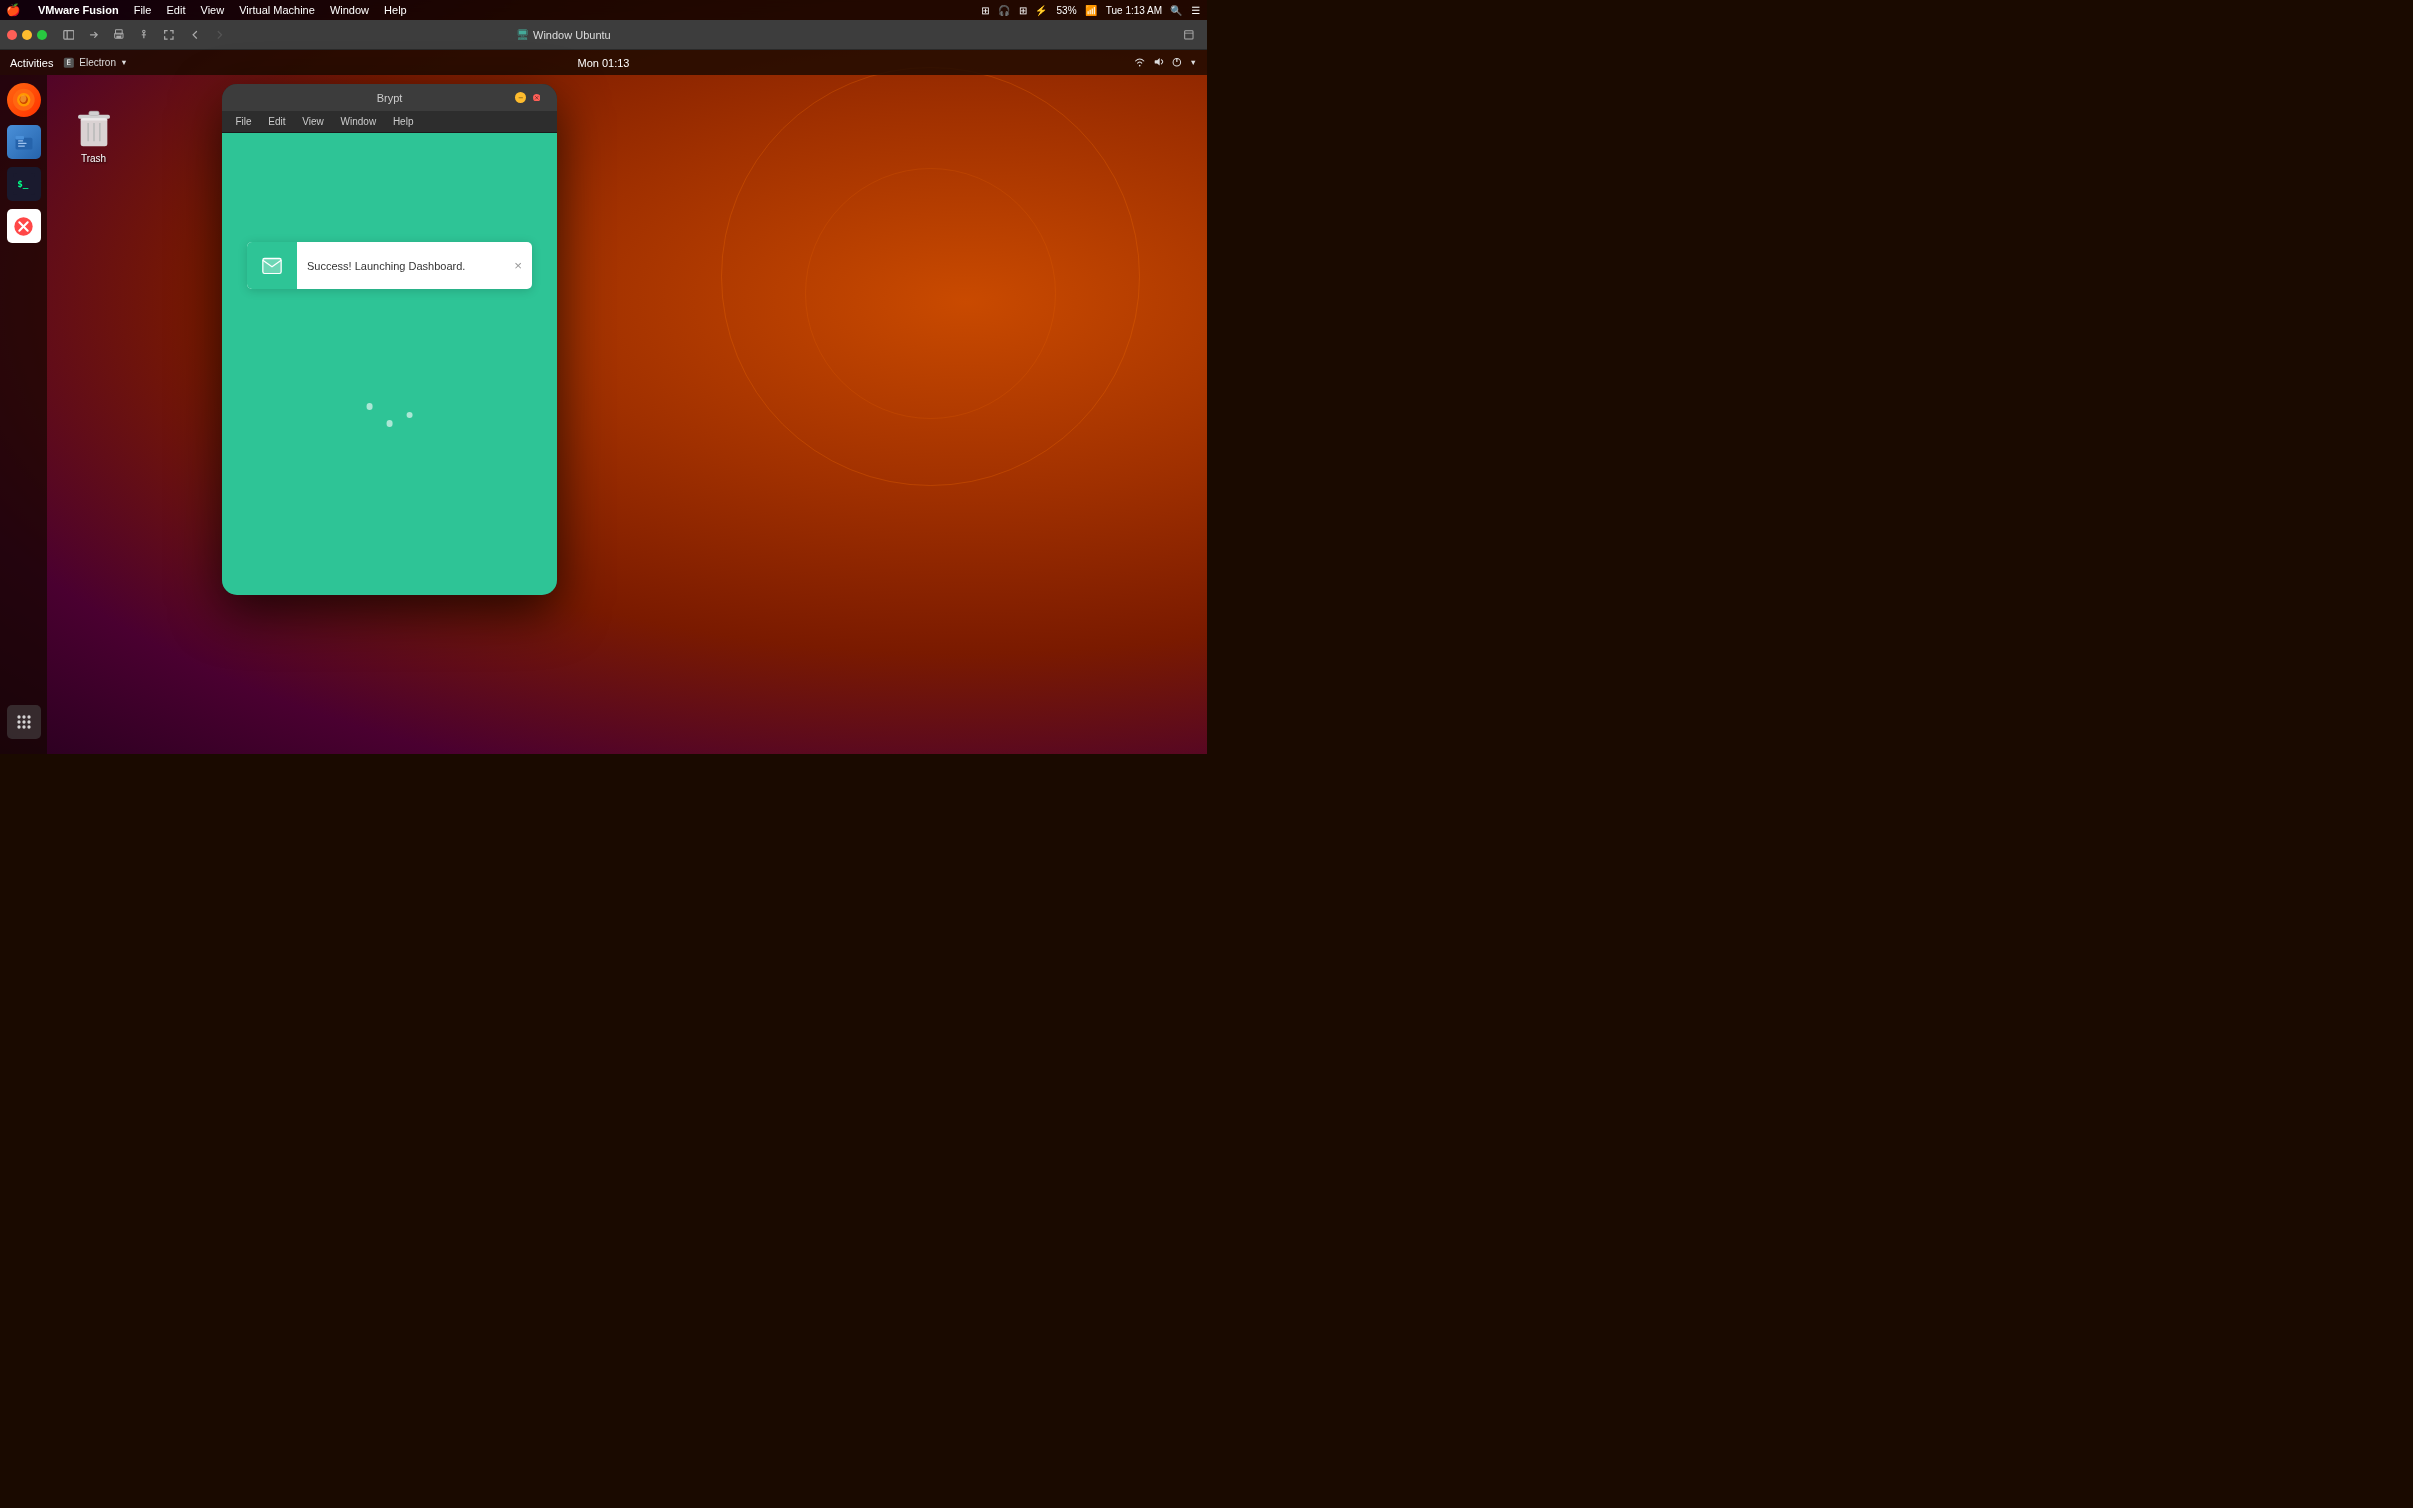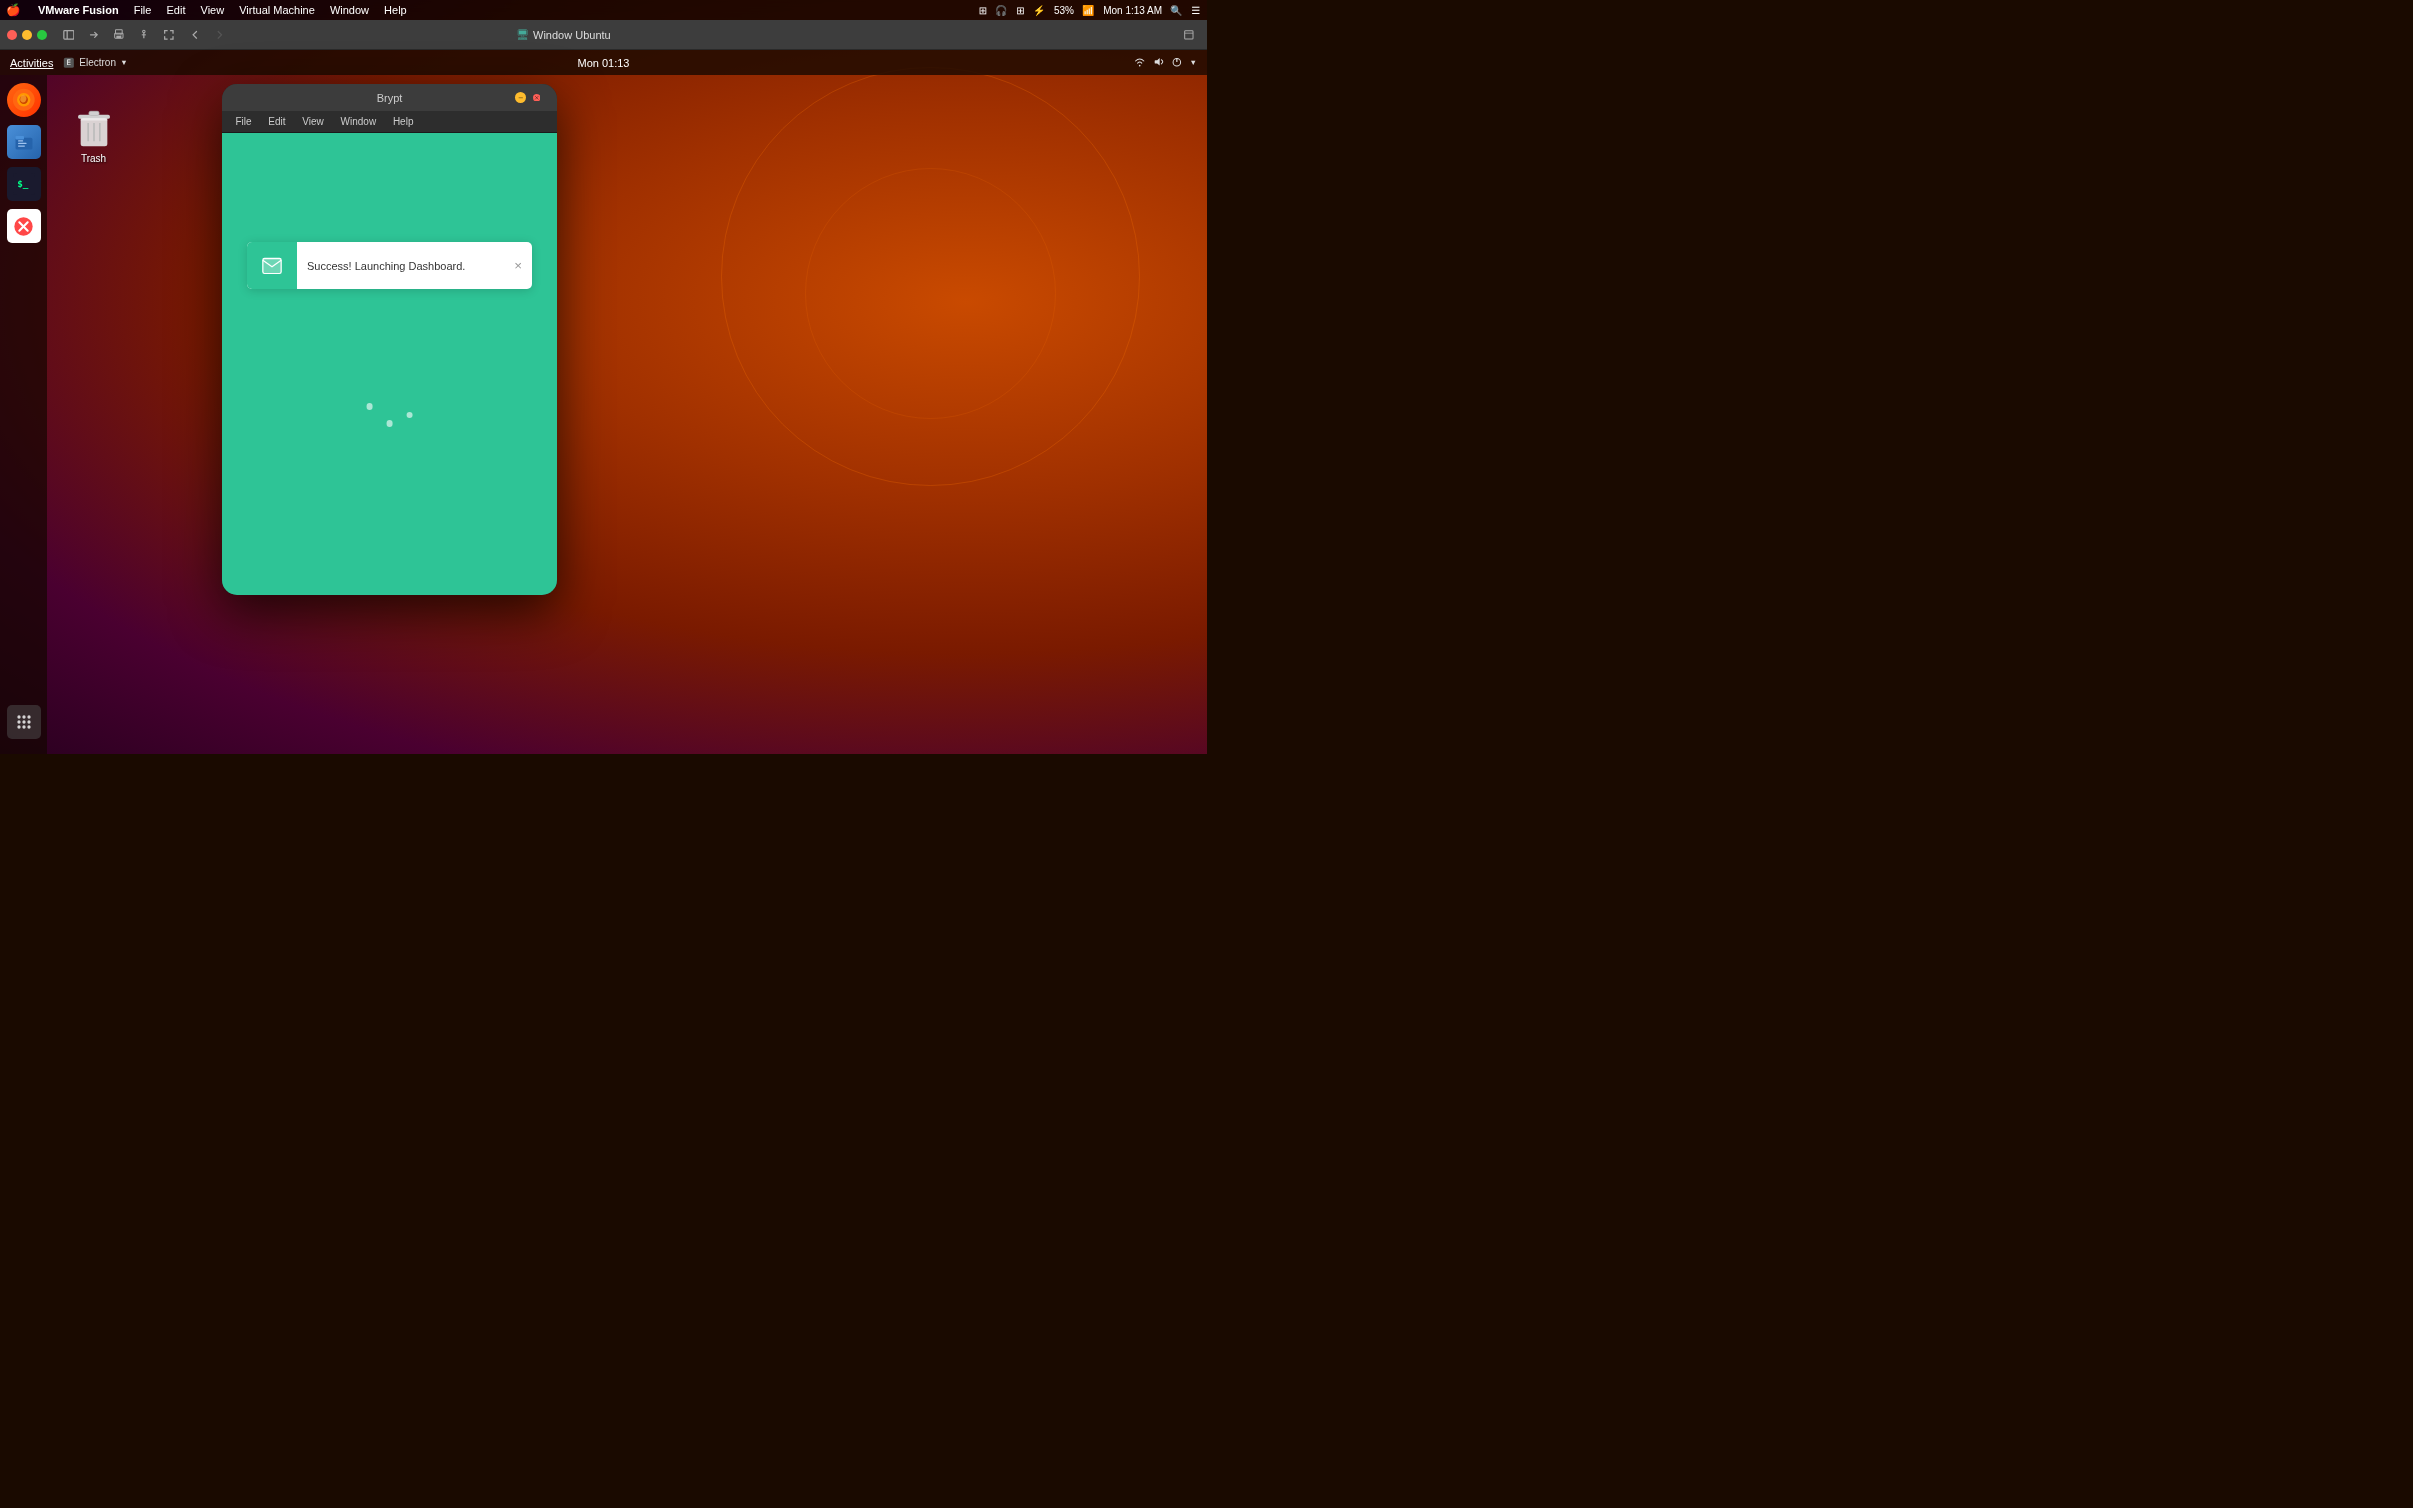--- a/index.html
+++ b/index.html
@@ -159,21 +159,20 @@
       z-index: 98;
       color: #eee;
       font-size: 11px;
     }
 
     .ubuntu-activities {
       font-size: 11px;
       color: white;
       cursor: pointer;
       margin-right: 10px;
-      text-decoration: underline;
     }
 
     .ubuntu-app-indicator {
       display: flex;
       align-items: center;
       gap: 4.2px;
       font-size: 10px;
       color: #ddd;
     }
 
@@ -492,21 +491,21 @@
     <span class="menu-item">Window</span>
     <span class="menu-item">Help</span>
   </div>
   <div class="right-items">
     <span>⊞</span>
     <span>🎧</span>
     <span>⊞</span>
     <span>⚡</span>
     <span>53%</span>
     <span>📶</span>
-    <span>Mon 1:13 AM</span>
+    <span>Tue 1:13 AM</span>
     <span>🔍</span>
     <span>☰</span>
   </div>
 </div>
 
 <div class="vmware-toolbar">
   <div class="window-controls">
     <button class="wc-btn wc-close"></button>
     <button class="wc-btn wc-min"></button>
     <button class="wc-btn wc-max"></button>

